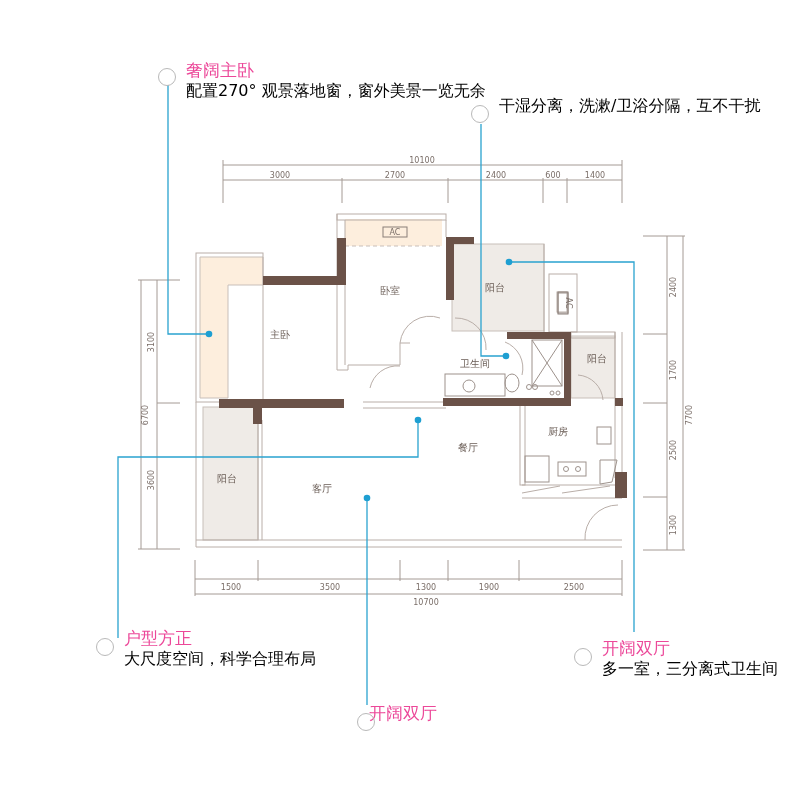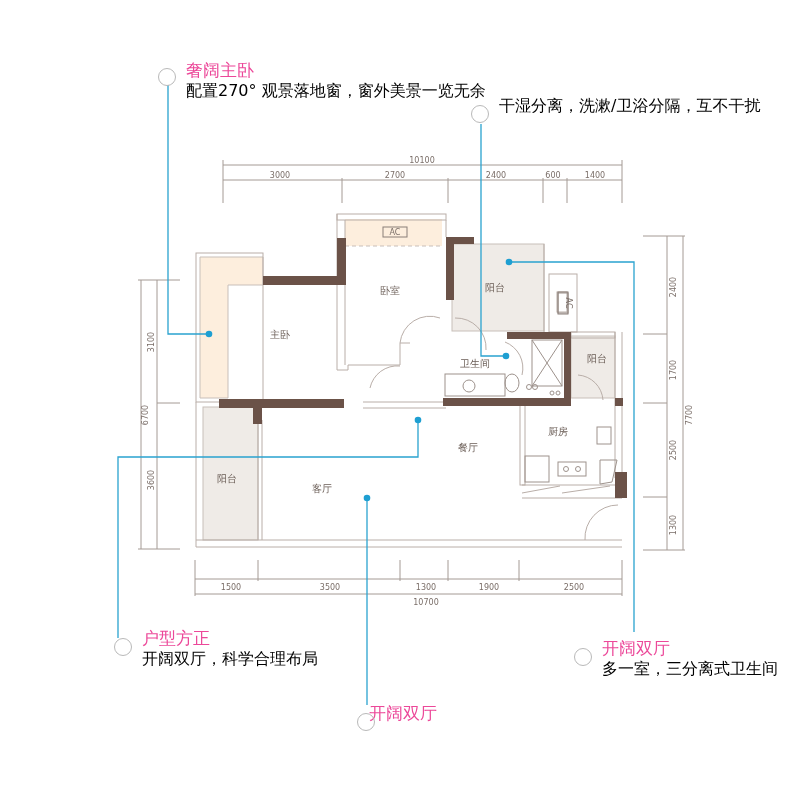--- a/index.html
+++ b/index.html
@@ -201,25 +201,25 @@
   </div>
 </div>
 
 <div class="callout" style="left:471px;top:95px;">
   <div class="icon" style="left:0;top:10px;"></div>
   <div style="margin-left:28px;">
     <div class="desc">干湿分离，洗漱/卫浴分隔，互不干扰</div>
   </div>
 </div>
 
-<div class="callout" style="left:114px;top:628px;">
+<div class="callout" style="left:96px;top:628px;">
   <div class="icon" style="left:0;top:10px;"></div>
   <div style="margin-left:28px;">
     <div class="title">户型方正</div>
-    <div class="desc">开阔双厅，科学合理布局</div>
+    <div class="desc">大尺度空间，科学合理布局</div>
   </div>
 </div>
 
 <div class="callout" style="left:574px;top:638px;">
   <div class="icon" style="left:0;top:10px;"></div>
   <div style="margin-left:28px;">
     <div class="title">开阔双厅</div>
     <div class="desc">多一室，三分离式卫生间</div>
   </div>
 </div>

